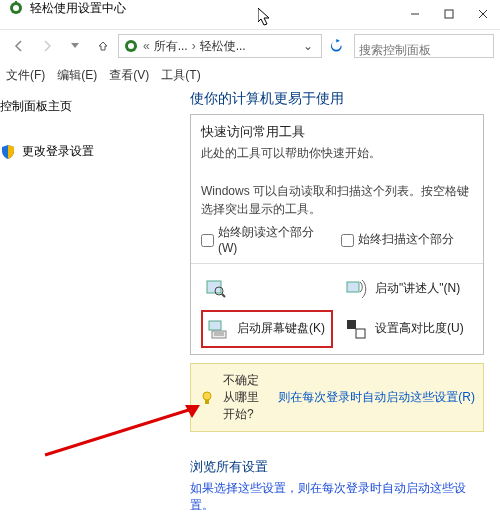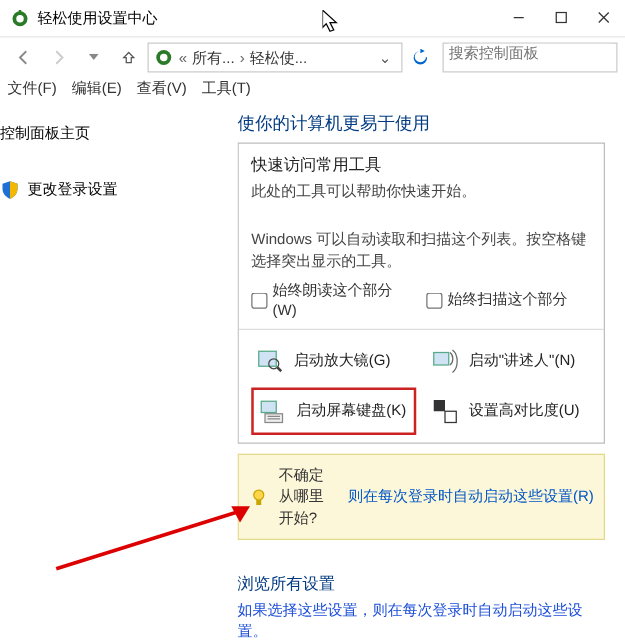--- a/index.html
+++ b/index.html
@@ -1,33 +1,33 @@
 <!DOCTYPE html>
 <html><head>
 <meta charset="utf-8">
 <style>
 *{box-sizing:border-box;margin:0;padding:0;font-family:"Microsoft YaHei","Segoe UI",sans-serif;font-size:12px}
 body{background:#fff;width:500px;height:512px;overflow:hidden;position:relative}
-.titlebar{height:30px;display:flex;align-items:center;padding-left:8px;border-bottom:1px solid #e5e5e5}
+.titlebar{height:30px;display:flex;padding-left:8px;border-bottom:1px solid #e5e5e5}
 .title-icon{width:16px;height:16px;margin-right:6px}
 .title-text{flex:1;color:#000}
 .winbtns{display:flex;height:100%}
 .winbtn{width:34px;height:28px;display:flex;align-items:center;justify-content:center;color:#555}
 .navbar{height:32px;display:flex;align-items:center;padding:0 6px;gap:2px}
 .navbtn{width:26px;height:26px;border-radius:2px;display:flex;align-items:center;justify-content:center;color:#888}
 .navbtn.enabled{color:#333}
 .crumb{flex:1;height:24px;border:1px solid #ccc;display:flex;align-items:center;padding:0 4px;gap:2px;overflow:hidden}
 .crumb-icon{width:16px;height:16px;flex-shrink:0}
 .crumb-sep{color:#666;padding:0 2px}
 .crumb-item{color:#333;white-space:nowrap}
 .crumb-drop{width:14px;color:#555}
 .refresh{width:22px;height:24px;display:flex;align-items:center;justify-content:center;color:#0066cc;margin-left:2px}
-.search{width:140px;height:24px;border:1px solid #ccc;padding:0 4px;display:flex;align-items:flex-start;margin-left:4px}
+.search{width:140px;height:24px;border:1px solid #ccc;padding:0 4px;display:flex;align-items:flex-end;margin-left:4px}
 .search input{border:none;outline:none;width:100%;color:#888}
-.menubar{height:22px;display:flex;align-items:flex-start;padding:0 6px;gap:12px}
+.menubar{height:22px;display:flex;align-items:flex-end;padding:0 6px;gap:12px}
 .menuitem{color:#333}
 .content{display:flex;height:calc(100% - 86px)}
 .sidebar{width:190px;padding:12px 0}
 .side-link{display:block;color:#000;margin-bottom:10px;padding:2px 0}
 .shield-row{display:flex;align-items:center;gap:6px}
 .main{flex:1;padding:6px 16px 10px 0;overflow-y:hidden;color:#222}
 .h1{color:#003a80;font-size:14px;margin-bottom:6px}
 .box{border:1px solid #bdbdbd;padding:8px 10px 6px;margin-bottom:8px}
 .box-title{font-size:13px;color:#222;margin-bottom:4px}
 .box-sub{color:#444;margin-bottom:20px}
@@ -167,21 +167,20 @@
       <hr style="margin:8px -10px;border:none;border-top:1px solid #ddd">
       <div class="tile-grid">
         <div class="tile">
           <span class="tile-icon">
               <svg viewBox="0 0 22 22">
                 <rect x="2" y="3" width="14" height="12" fill="#cfe3f5" stroke="#5a8"></rect>
                 <circle cx="14" cy="13" r="4" fill="none" stroke="#444"></circle>
                 <line x1="17" y1="16" x2="20" y2="19" stroke="#444" stroke-width="2"></line>
               </svg>
             </span>
-          <span class="tile-label">启动放大镜(G)</span>
         </div>
         <div class="tile">
           <span class="tile-icon">
               <svg viewBox="0 0 22 22">
                 <rect x="2" y="4" width="12" height="10" fill="#cfe3f5" stroke="#5a8"></rect>
                 <path d="M15 4c3 2 3 8 0 10M17 2c5 4 5 14 0 18" fill="none" stroke="#666"></path>
               </svg>
             </span>
           <span class="tile-label">启动"讲述人"(N)</span>
         </div>

